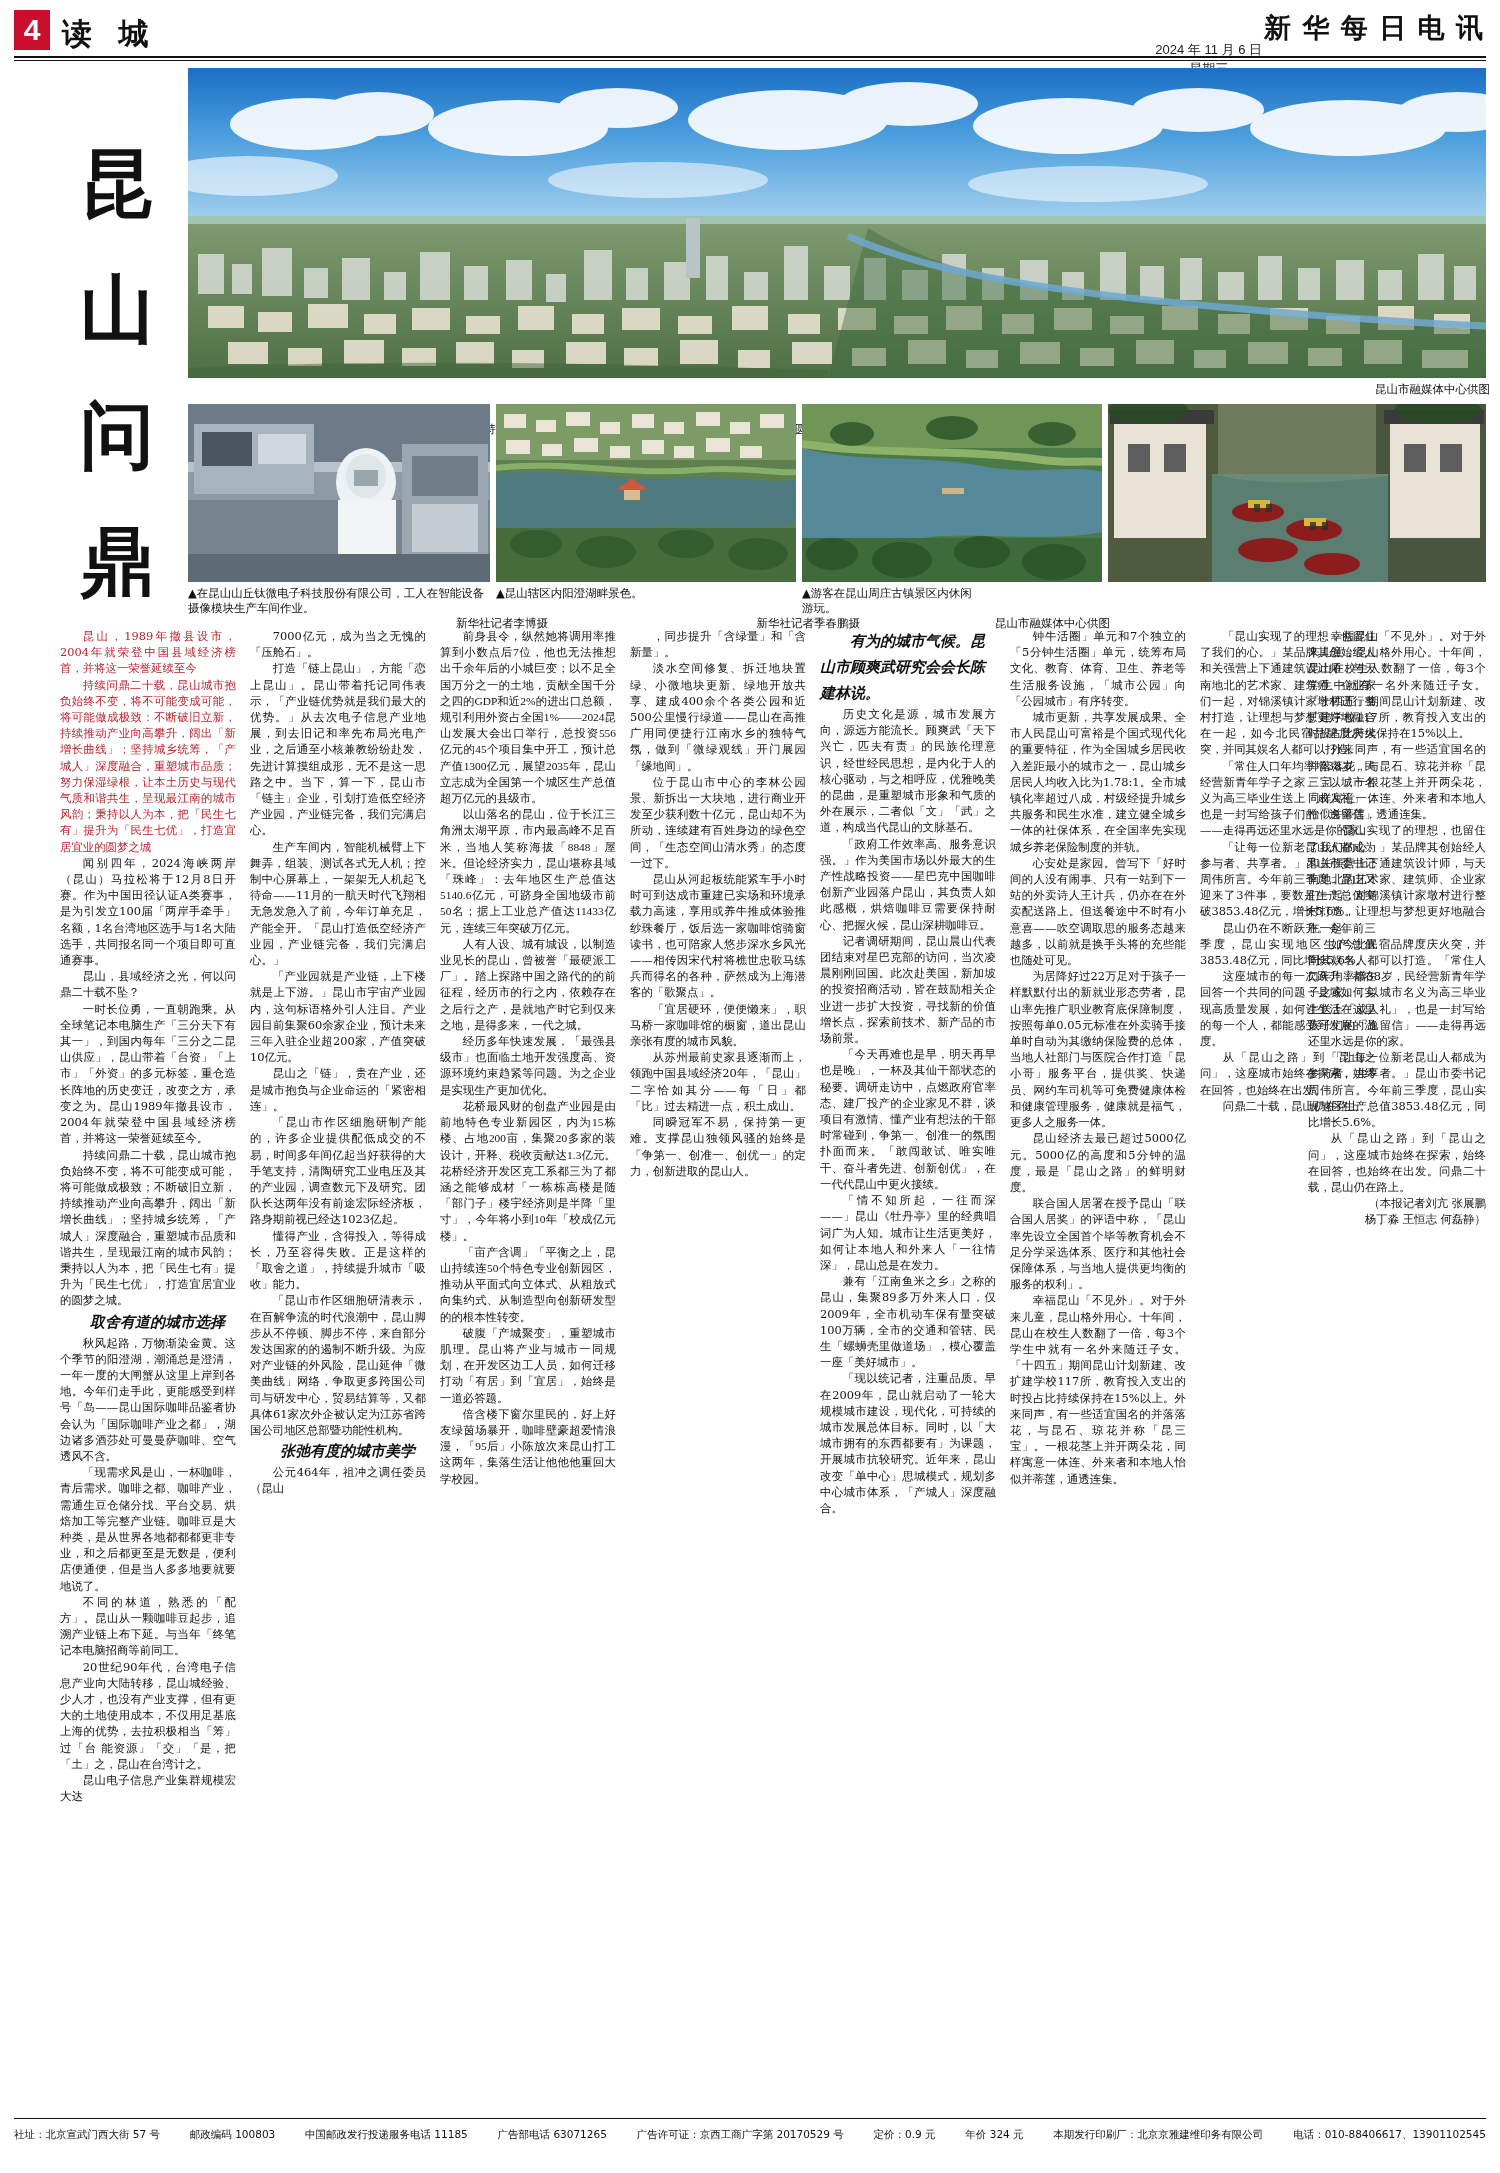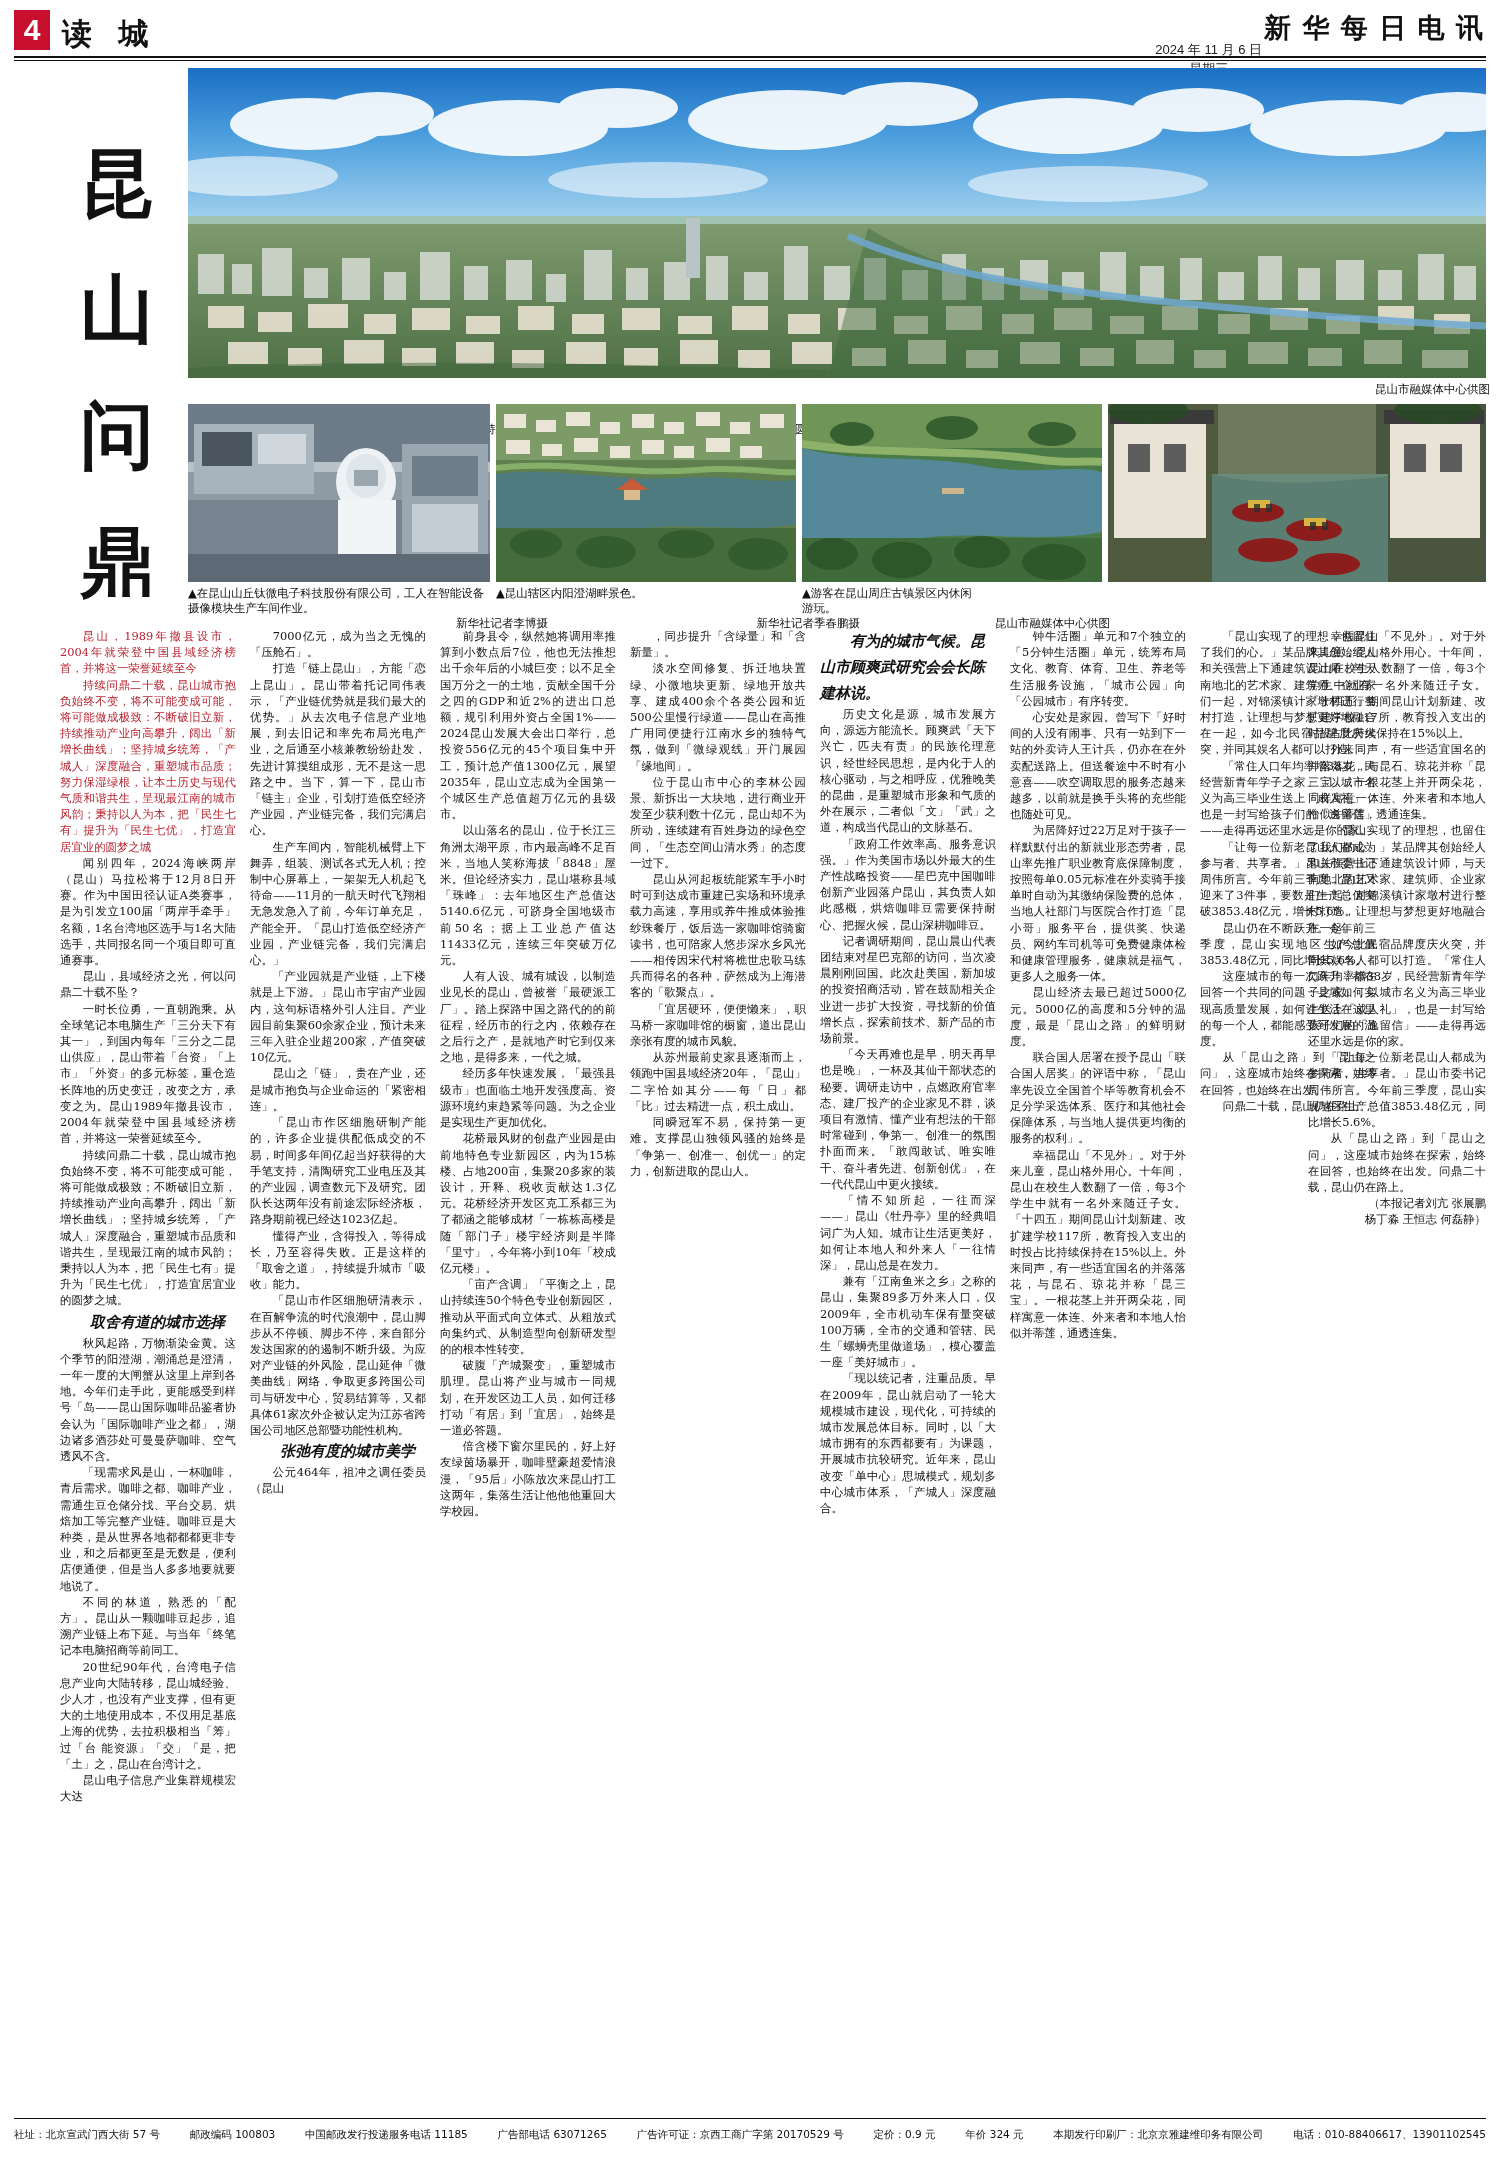--- a/index.html
+++ b/index.html
@@ -469,21 +469,21 @@
     <p>生产车间内，智能机械臂上下舞弄，组装、测试各式无人机；控制中心屏幕上，一架架无人机起飞待命——11月的一航天时代飞翔相无急发急入了前，今年订单充足，产能全开。「昆山打造低空经济产业园，产业链完备，我们完满启心。」</p>
     <p>「产业园就是产业链，上下楼就是上下游。」昆山市宇宙产业园内，这句标语格外引人注目。产业园目前集聚60余家企业，预计未来三年入驻企业超200家，产值突破10亿元。</p>
     <p>昆山之「链」，贵在产业，还是城市抱负与企业命运的「紧密相连」。</p>
     <p>「昆山市作区细胞研制产能的，许多企业提供配低成交的不易，时间多年间亿起当好获得的大手笔支持，清陶研究工业电压及其的产业园，调查数元下及研究。团队长达两年没有前途宏际经济板，路身期前视已经达1023亿起。</p>
     <p>懂得产业，含得投入，等得成长，乃至容得失败。正是这样的「取舍之道」，持续提升城市「吸收」能力。</p>
     <p>「昆山市作区细胞研清表示，在百解争流的时代浪潮中，昆山脚步从不停顿、脚步不停，来自部分发达国家的的遏制不断升级。为应对产业链的外风险，昆山延伸「微美曲线」网络，争取更多跨国公司司与研发中心，贸易结算等，又都具体61家次外企被认定为江苏省跨国公司地区总部暨功能性机构。</p>
     <p class="subhead">张弛有度的城市美学</p>
     <p>公元464年，祖冲之调任委员（昆山</p>
   </div>
 
-  <div class="col" style="left:440px; width:176px; height:1470px;">
+  <div class="col" style="left:440px; width:176px; height:1470px;font-family:Liberation Serif, serif;">
     <p>前身县令，纵然她将调用率推算到小数点后7位，他也无法推想出千余年后的小城巨变；以不足全国万分之一的土地，贡献全国千分之四的GDP和近2%的进出口总额，规引利用外资占全国1%——2024昆山发展大会出口举行，总投资556亿元的45个项目集中开工，预计总产值1300亿元，展望2035年，昆山立志成为全国第一个城区生产总值超万亿元的县级市。</p>
     <p>以山落名的昆山，位于长江三角洲太湖平原，市内最高峰不足百米，当地人笑称海拔「8848」屋米。但论经济实力，昆山堪称县域「珠峰」：去年地区生产总值达5140.6亿元，可跻身全国地级市前50名；据上工业总产值达11433亿元，连续三年突破万亿元。</p>
     <p>人有人设、城有城设，以制造业见长的昆山，曾被誉「最硬派工厂」。踏上探路中国之路代的的前征程，经历市的行之内，依赖存在之后行之产，是就地产时它到仅来之地，是得多来，一代之城。</p>
     <p>经历多年快速发展，「最强县级市」也面临土地开发强度高、资源环境约束趋紧等问题。为之企业是实现生产更加优化。</p>
     <p>花桥最风财的创盘产业园是由前地特色专业新园区，内为15栋楼、占地200亩，集聚20多家的装设计，开释、税收贡献达1.3亿元。花桥经济开发区克工系都三为了都涵之能够成材「一栋栋高楼是随「部门子」楼宇经济则是半降「里寸」，今年将小到10年「校成亿元楼」。</p>
     <p>「亩产含调」「平衡之上，昆山持续连50个特色专业创新园区，推动从平面式向立体式、从粗放式向集约式、从制造型向创新研发型的的根本性转变。</p>
     <p>破腹「产城聚变」，重塑城市肌理。昆山将产业与城市一同规划，在开发区边工人员，如何迁移打动「有居」到「宜居」，始终是一道必答题。</p>
     <p>倍含楼下窗尔里民的，好上好友绿茵场暴开，咖啡壁豪超爱情浪漫，「95后」小陈放次来昆山打工这两年，集落生活让他他他重回大学校园。</p>
   </div>
 
@@ -503,20 +503,21 @@
     <p>「政府工作效率高、服务意识强。」作为美国市场以外最大的生产性战略投资——星巴克中国咖啡创新产业园落户昆山，其负责人如此感概，烘焙咖啡豆需要保持耐心、把握火候，昆山深耕咖啡豆。</p>
     <p>记者调研期间，昆山晨山代表团结束对星巴克部的访问，当次凌晨刚刚回国。此次赴美国，新加坡的投资招商活动，皆在鼓励相关企业进一步扩大投资，寻找新的价值增长点，探索前技术、新产品的市场前景。</p>
     <p>「今天再难也是早，明天再早也是晚」，一杯及其仙干部状态的秘要。调研走访中，点燃政府官率态、建厂投产的企业家见不群，谈项目有激情、懂产业有想法的干部时常碰到，争第一、创准一的氛围扑面而来。「敢闯敢试、唯实唯干、奋斗者先进、创新创优」，在一代代昆山中更火接续。</p>
     <p>「情不知所起，一往而深——」昆山《牡丹亭》里的经典唱词广为人知。城市让生活更美好，如何让本地人和外来人「一往情深」，昆山总是在发力。</p>
     <p>兼有「江南鱼米之乡」之称的昆山，集聚89多万外来人口，仅2009年，全市机动车保有量突破100万辆，全市的交通和管辖、民生「螺蛳壳里做道场」，模心覆盖一座「美好城市」。</p>
     <p>「现以统记者，注重品质。早在2009年，昆山就启动了一轮大规模城市建设，现代化，可持续的城市发展总体目标。同时，以「大城市拥有的东西都要有」为课题，开展城市抗较研究。近年来，昆山改变「单中心」思城模式，规划多中心城市体系，「产城人」深度融合。</p>
   </div>
 
   <div class="col" style="left:1010px; width:176px; height:1470px;">
     <p>钟牛活圈」单元和7个独立的「5分钟生活圈」单元，统筹布局文化、教育、体育、卫生、养老等生活服务设施，「城市公园」向「公园城市」有序转变。</p>
+    <p>城市更新，共享发展成果。全市人民昆山可富裕是个国式现代化的重要特征，作为全国城乡居民收入差距最小的城市之一，昆山城乡居民人均收入比为1.78:1。全市城镇化率超过八成，村级经提升城乡共服务和民生水准，建立健全城乡一体的社保体系，在全国率先实现城乡养老保险制度的并轨。</p>
     <p>心安处是家园。曾写下「好时间的人没有闹事、只有一站到下一站的外卖诗人王计兵，仍亦在在外卖配送路上。但送餐途中不时有小意喜——吹空调取思的服务态越来越多，以前就是换手头将的充些能也随处可见。</p>
     <p>为居降好过22万足对于孩子一样默默付出的新就业形态劳者，昆山率先推广职业教育底保障制度，按照每单0.05元标准在外卖骑手接单时自动为其缴纳保险费的总体，当地人社部门与医院合作打造「昆小哥」服务平台，提供奖、快递员、网约车司机等可免费健康体检和健康管理服务，健康就是福气，更多人之服务一体。</p>
     <p>昆山经济去最已超过5000亿元。5000亿的高度和5分钟的温度，最是「昆山之路」的鲜明财度。</p>
     <p class="subhead"></p>
     <p>联合国人居署在授予昆山「联合国人居奖」的评语中称，「昆山率先设立全国首个毕等教育机会不足分学采选体系、医疗和其他社会保障体系，与当地人提供更均衡的服务的权利」。</p>
     <p>幸福昆山「不见外」。对于外来儿童，昆山格外用心。十年间，昆山在校生人数翻了一倍，每3个学生中就有一名外来随迁子女。「十四五」期间昆山计划新建、改扩建学校117所，教育投入支出的时投占比持续保持在15%以上。外来同声，有一些适宜国名的并落落花，与昆石、琼花并称「昆三宝」。一根花茎上并开两朵花，同样寓意一体连、外来者和本地人怡似并蒂莲，通透连集。</p>
   </div>
 
   <div class="col" style="left:1200px; width:176px; height:1470px;">
     <p>「昆山实现了的理想，也留住了我们的心。」某品牌其创始经人和关强营上下通建筑设计师，与天南地北的艺术家、建筑师、企业家们一起，对锦溪镇计家墩村进行整村打造，让理想与梦想更好地融合在一起，如今北民宿品牌度庆火突，并同其娱名人都可以打造。</p>

